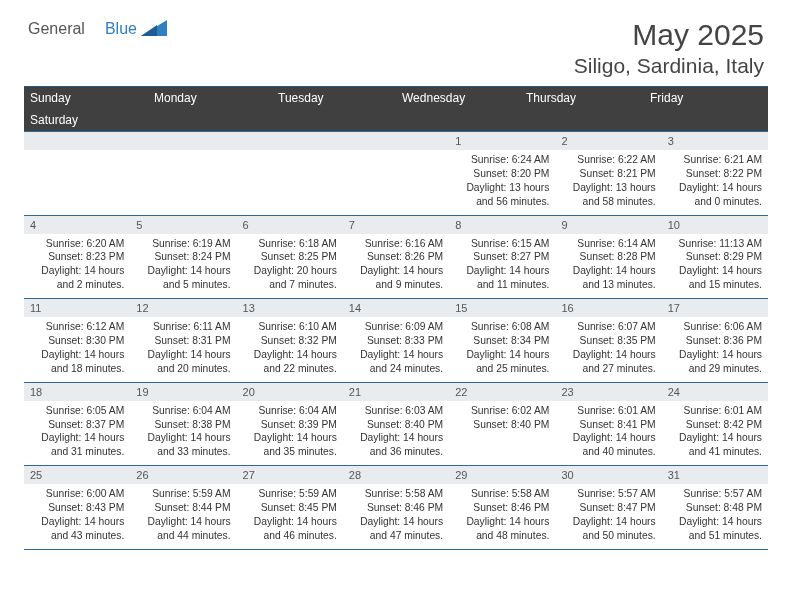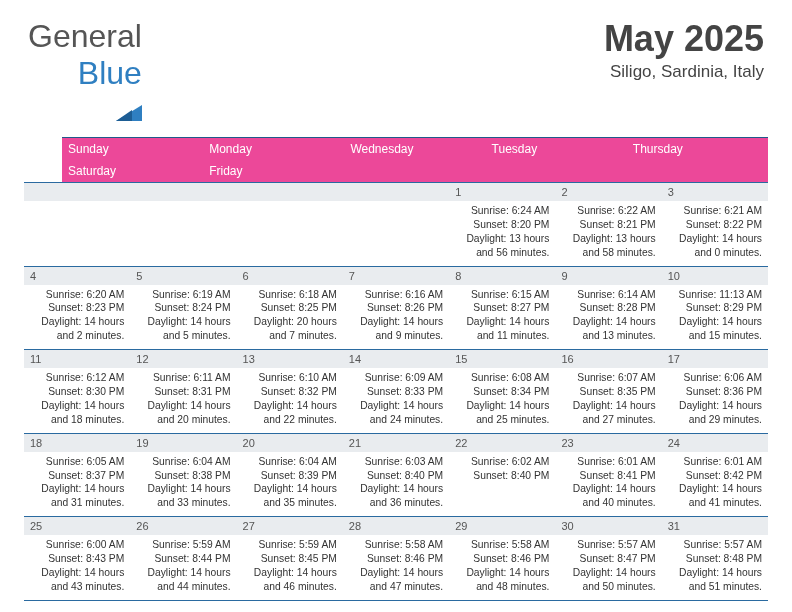--- a/index.html
+++ b/index.html
@@ -12,53 +12,51 @@
     position: relative;
   }
   .header {
     display: flex;
     justify-content: space-between;
     align-items: flex-start;
     padding: 18px 28px 8px 28px;
   }
   .logo {
     display: flex;
-    align-items: flex-end;
-    font-size: 32px;
+    align-items: center;
+    font-size: 16px;
     color: #555;
     font-weight: 400;
-    flex-direction: column;
   }
   .logo .blue { color: #2f7fc1; font-weight: 400; padding-left: 20px; }
   .logo-icon {
     margin-left: 4px;
     display: inline-block;
   }
   .title-block { text-align: right; }
   .month-title {
-    font-size: 36px;
+    font-size: 30px;
     color: #444;
-    font-weight: 700;
+    font-weight: 400;
   }
   .location {
-    font-size: 17px;
+    font-size: 21px;
     color: #444;
     margin-top: 2px;
   }
   .calendar {
     padding: 0 24px;
   }
   .dow-row {
     display: grid;
-    grid-template-columns: repeat(5, 1fr);
-    background: #ec4899;
+    grid-template-columns: repeat(6, 1fr);
+    background: #404040;
     color: #fff;
     font-size: 12px;
     border-top: 1px solid #1f5a8a;
-    margin-left: 38px;
   }
   .dow-cell {
     padding: 4px 6px;
     font-weight: 400;
   }
   .week-row {
     display: grid;
     grid-template-columns: repeat(7, 1fr);
     border-top: 1px solid #2a6aa0;
   }
@@ -102,25 +100,25 @@
   <div class="title-block">
     <div class="month-title">May 2025</div>
     <div class="location">Siligo, Sardinia, Italy</div>
   </div>
 </div>
 
 <div class="calendar">
   <div class="dow-row">
     <div class="dow-cell">Sunday</div>
     <div class="dow-cell">Monday</div>
+    <div class="dow-cell">Tuesday</div>
     <div class="dow-cell">Wednesday</div>
-    <div class="dow-cell">Tuesday</div>
     <div class="dow-cell">Thursday</div>
+    <div class="dow-cell">Friday</div>
     <div class="dow-cell">Saturday</div>
-    <div class="dow-cell">Friday</div>
   </div>
   <div id="weeks-container">
       <div class="week-row">
         <div class="day-cell">
           <div class="day-num"></div>
           <div class="day-body"></div>
         </div>
         <div class="day-cell">
           <div class="day-num"></div>
           <div class="day-body"></div>

